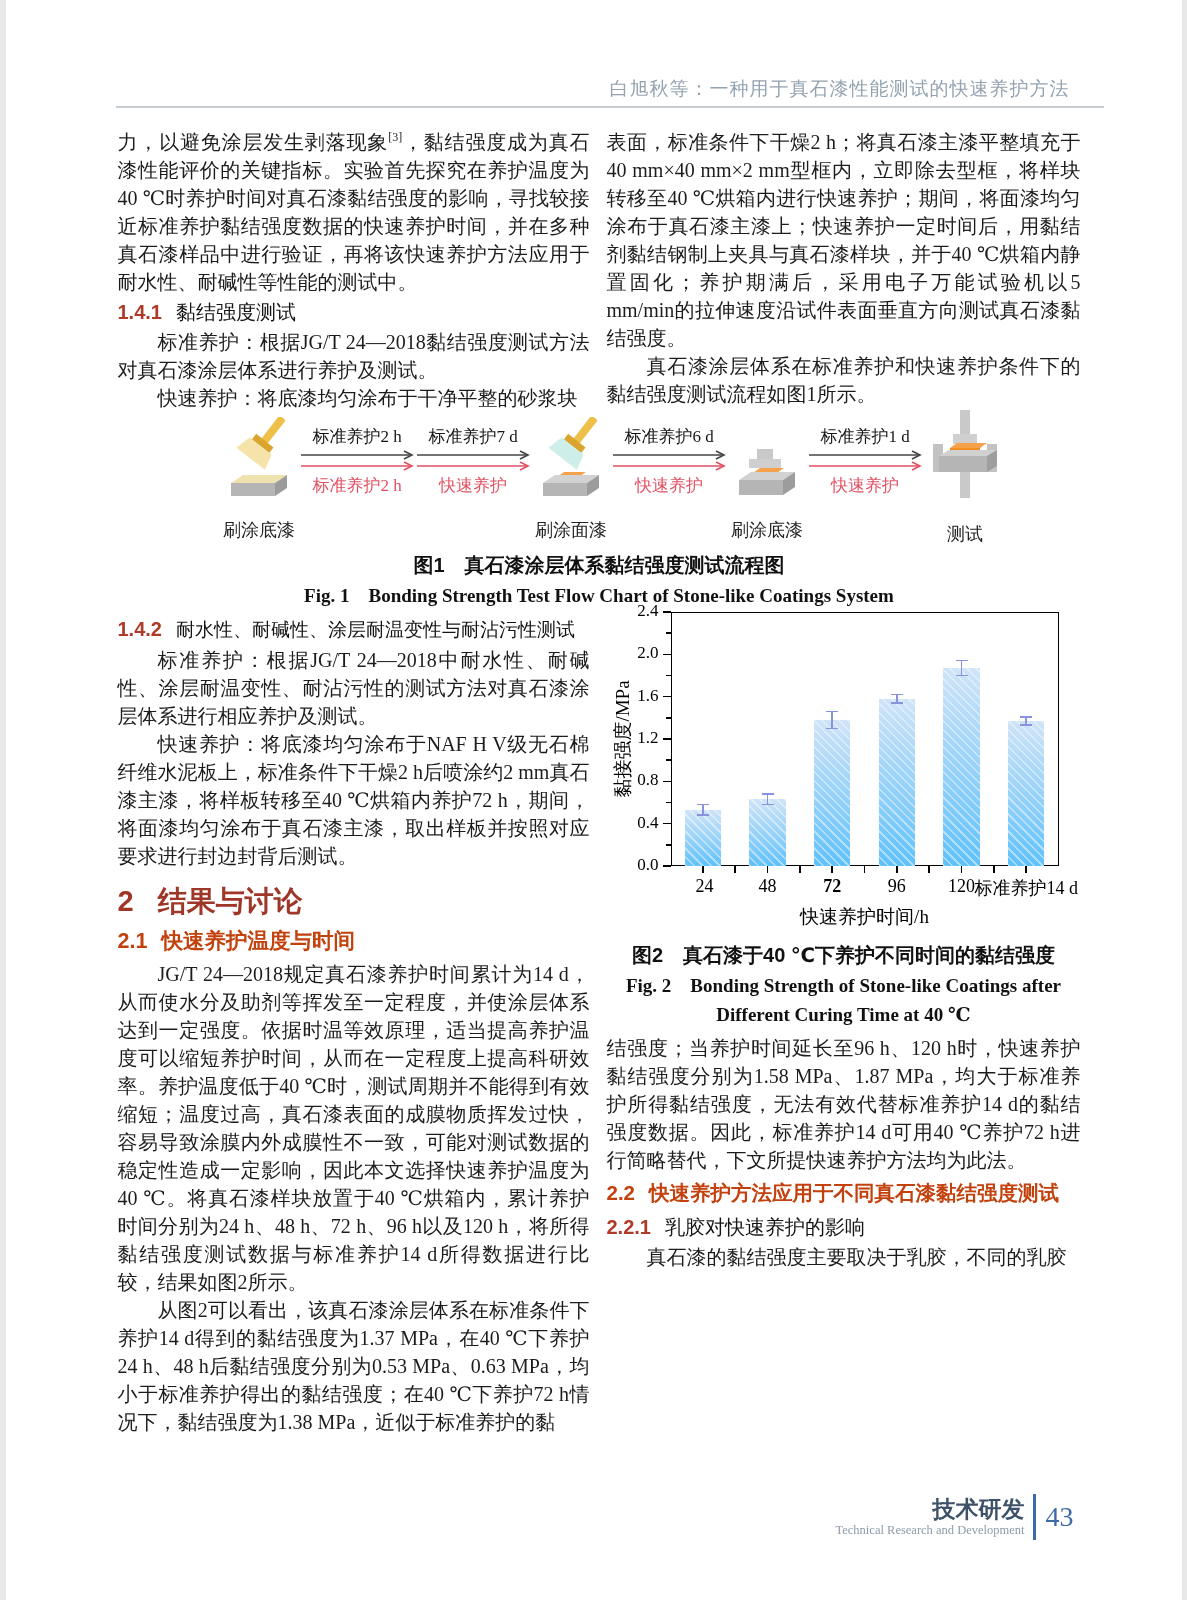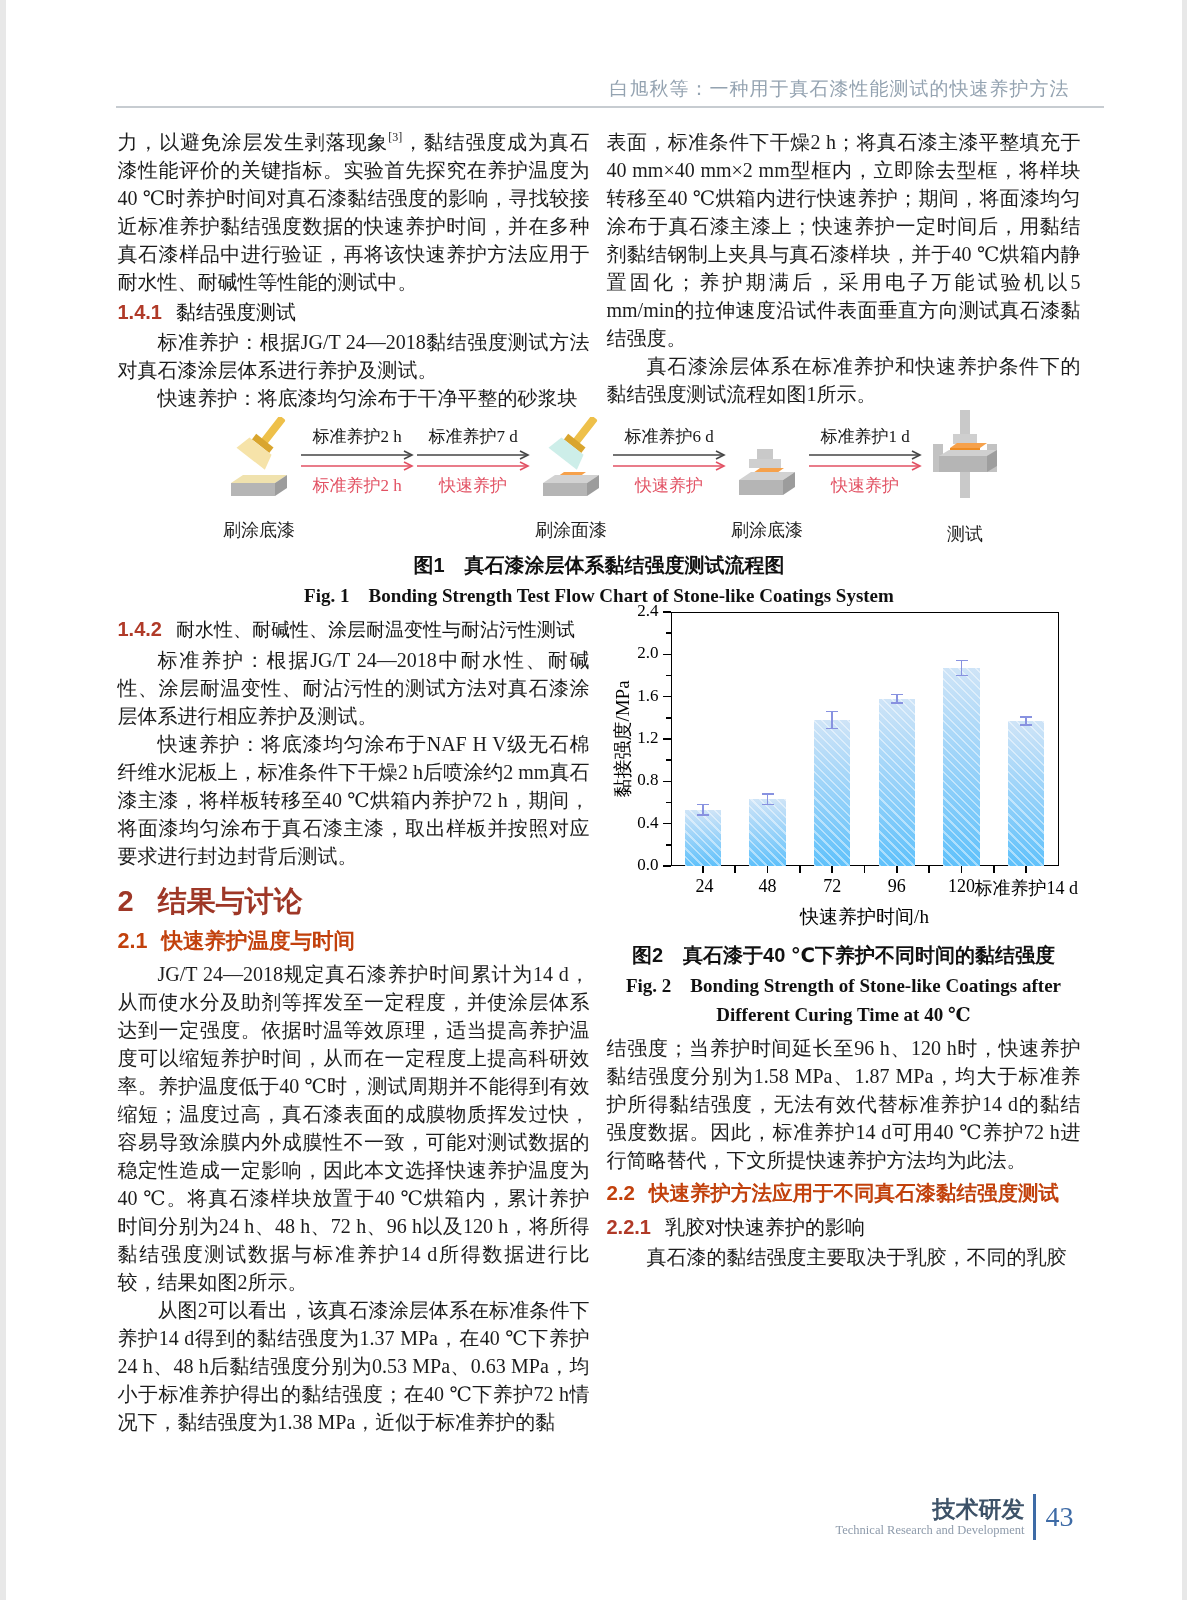--- a/index.html
+++ b/index.html
@@ -260,21 +260,21 @@
           <div class="bar" style="left: 142.893px; top: 199.325px; width: 36.2133px; height: 66.675px; background: repeating-linear-gradient(45deg, rgba(255, 255, 255, 0.45) 0px, rgba(255, 255, 255, 0.45) 1.5px, rgba(255, 255, 255, 0) 1.5px, rgba(255, 255, 255, 0) 6px), linear-gradient(rgb(207, 228, 247) 0%, rgb(158, 212, 249) 45%, rgb(95, 193, 251) 100%);"></div>
           <div class="err-line" style="left: 160.2px; top: 194.033px; height: 10.5833px; background: rgb(136, 146, 224);"></div>
           <div class="err-cap" style="left: 155px; top: 193.233px; background: rgb(136, 146, 224);"></div>
           <div class="err-cap" style="left: 155px; top: 203.817px; background: rgb(136, 146, 224);"></div>
           <div class="xcat" style="left: 161px; top: 276px;">48</div>
           <div class="xtick" style="left: 160.2px; top: 266px;"></div>
           <div class="bar" style="left: 207.56px; top: 119.95px; width: 36.2133px; height: 146.05px; background: repeating-linear-gradient(45deg, rgba(255, 255, 255, 0.45) 0px, rgba(255, 255, 255, 0.45) 1.5px, rgba(255, 255, 255, 0) 1.5px, rgba(255, 255, 255, 0) 6px), linear-gradient(rgb(207, 228, 247) 0%, rgb(158, 212, 249) 45%, rgb(95, 193, 251) 100%);"></div>
           <div class="err-line" style="left: 224.867px; top: 111.483px; height: 16.9333px; background: rgb(136, 146, 224);"></div>
           <div class="err-cap" style="left: 219.667px; top: 110.683px; background: rgb(136, 146, 224);"></div>
           <div class="err-cap" style="left: 219.667px; top: 127.617px; background: rgb(136, 146, 224);"></div>
-          <div class="xcat" style="left: 225.667px; top: 276px;">72</div>
+          <div class="xcat" style="left: 225.667px; top: 276px; font-weight: bold;">72</div>
           <div class="xtick" style="left: 224.867px; top: 266px;"></div>
           <div class="bar" style="left: 272.227px; top: 98.7833px; width: 36.2133px; height: 167.217px; background: repeating-linear-gradient(45deg, rgba(255, 255, 255, 0.45) 0px, rgba(255, 255, 255, 0.45) 1.5px, rgba(255, 255, 255, 0) 1.5px, rgba(255, 255, 255, 0) 6px), linear-gradient(rgb(207, 228, 247) 0%, rgb(158, 212, 249) 45%, rgb(95, 193, 251) 100%);"></div>
           <div class="err-line" style="left: 289.533px; top: 94.55px; height: 8.46667px; background: rgb(136, 146, 224);"></div>
           <div class="err-cap" style="left: 284.333px; top: 93.75px; background: rgb(136, 146, 224);"></div>
           <div class="err-cap" style="left: 284.333px; top: 102.217px; background: rgb(136, 146, 224);"></div>
           <div class="xcat" style="left: 290.333px; top: 276px;">96</div>
           <div class="xtick" style="left: 289.533px; top: 266px;"></div>
           <div class="bar" style="left: 336.893px; top: 68.0917px; width: 36.2133px; height: 197.908px; background: repeating-linear-gradient(45deg, rgba(255, 255, 255, 0.45) 0px, rgba(255, 255, 255, 0.45) 1.5px, rgba(255, 255, 255, 0) 1.5px, rgba(255, 255, 255, 0) 6px), linear-gradient(rgb(207, 228, 247) 0%, rgb(158, 212, 249) 45%, rgb(95, 193, 251) 100%);"></div>
           <div class="err-line" style="left: 354.2px; top: 60.6833px; height: 14.8167px; background: rgb(136, 146, 224);"></div>
           <div class="err-cap" style="left: 349px; top: 59.8833px; background: rgb(136, 146, 224);"></div>

